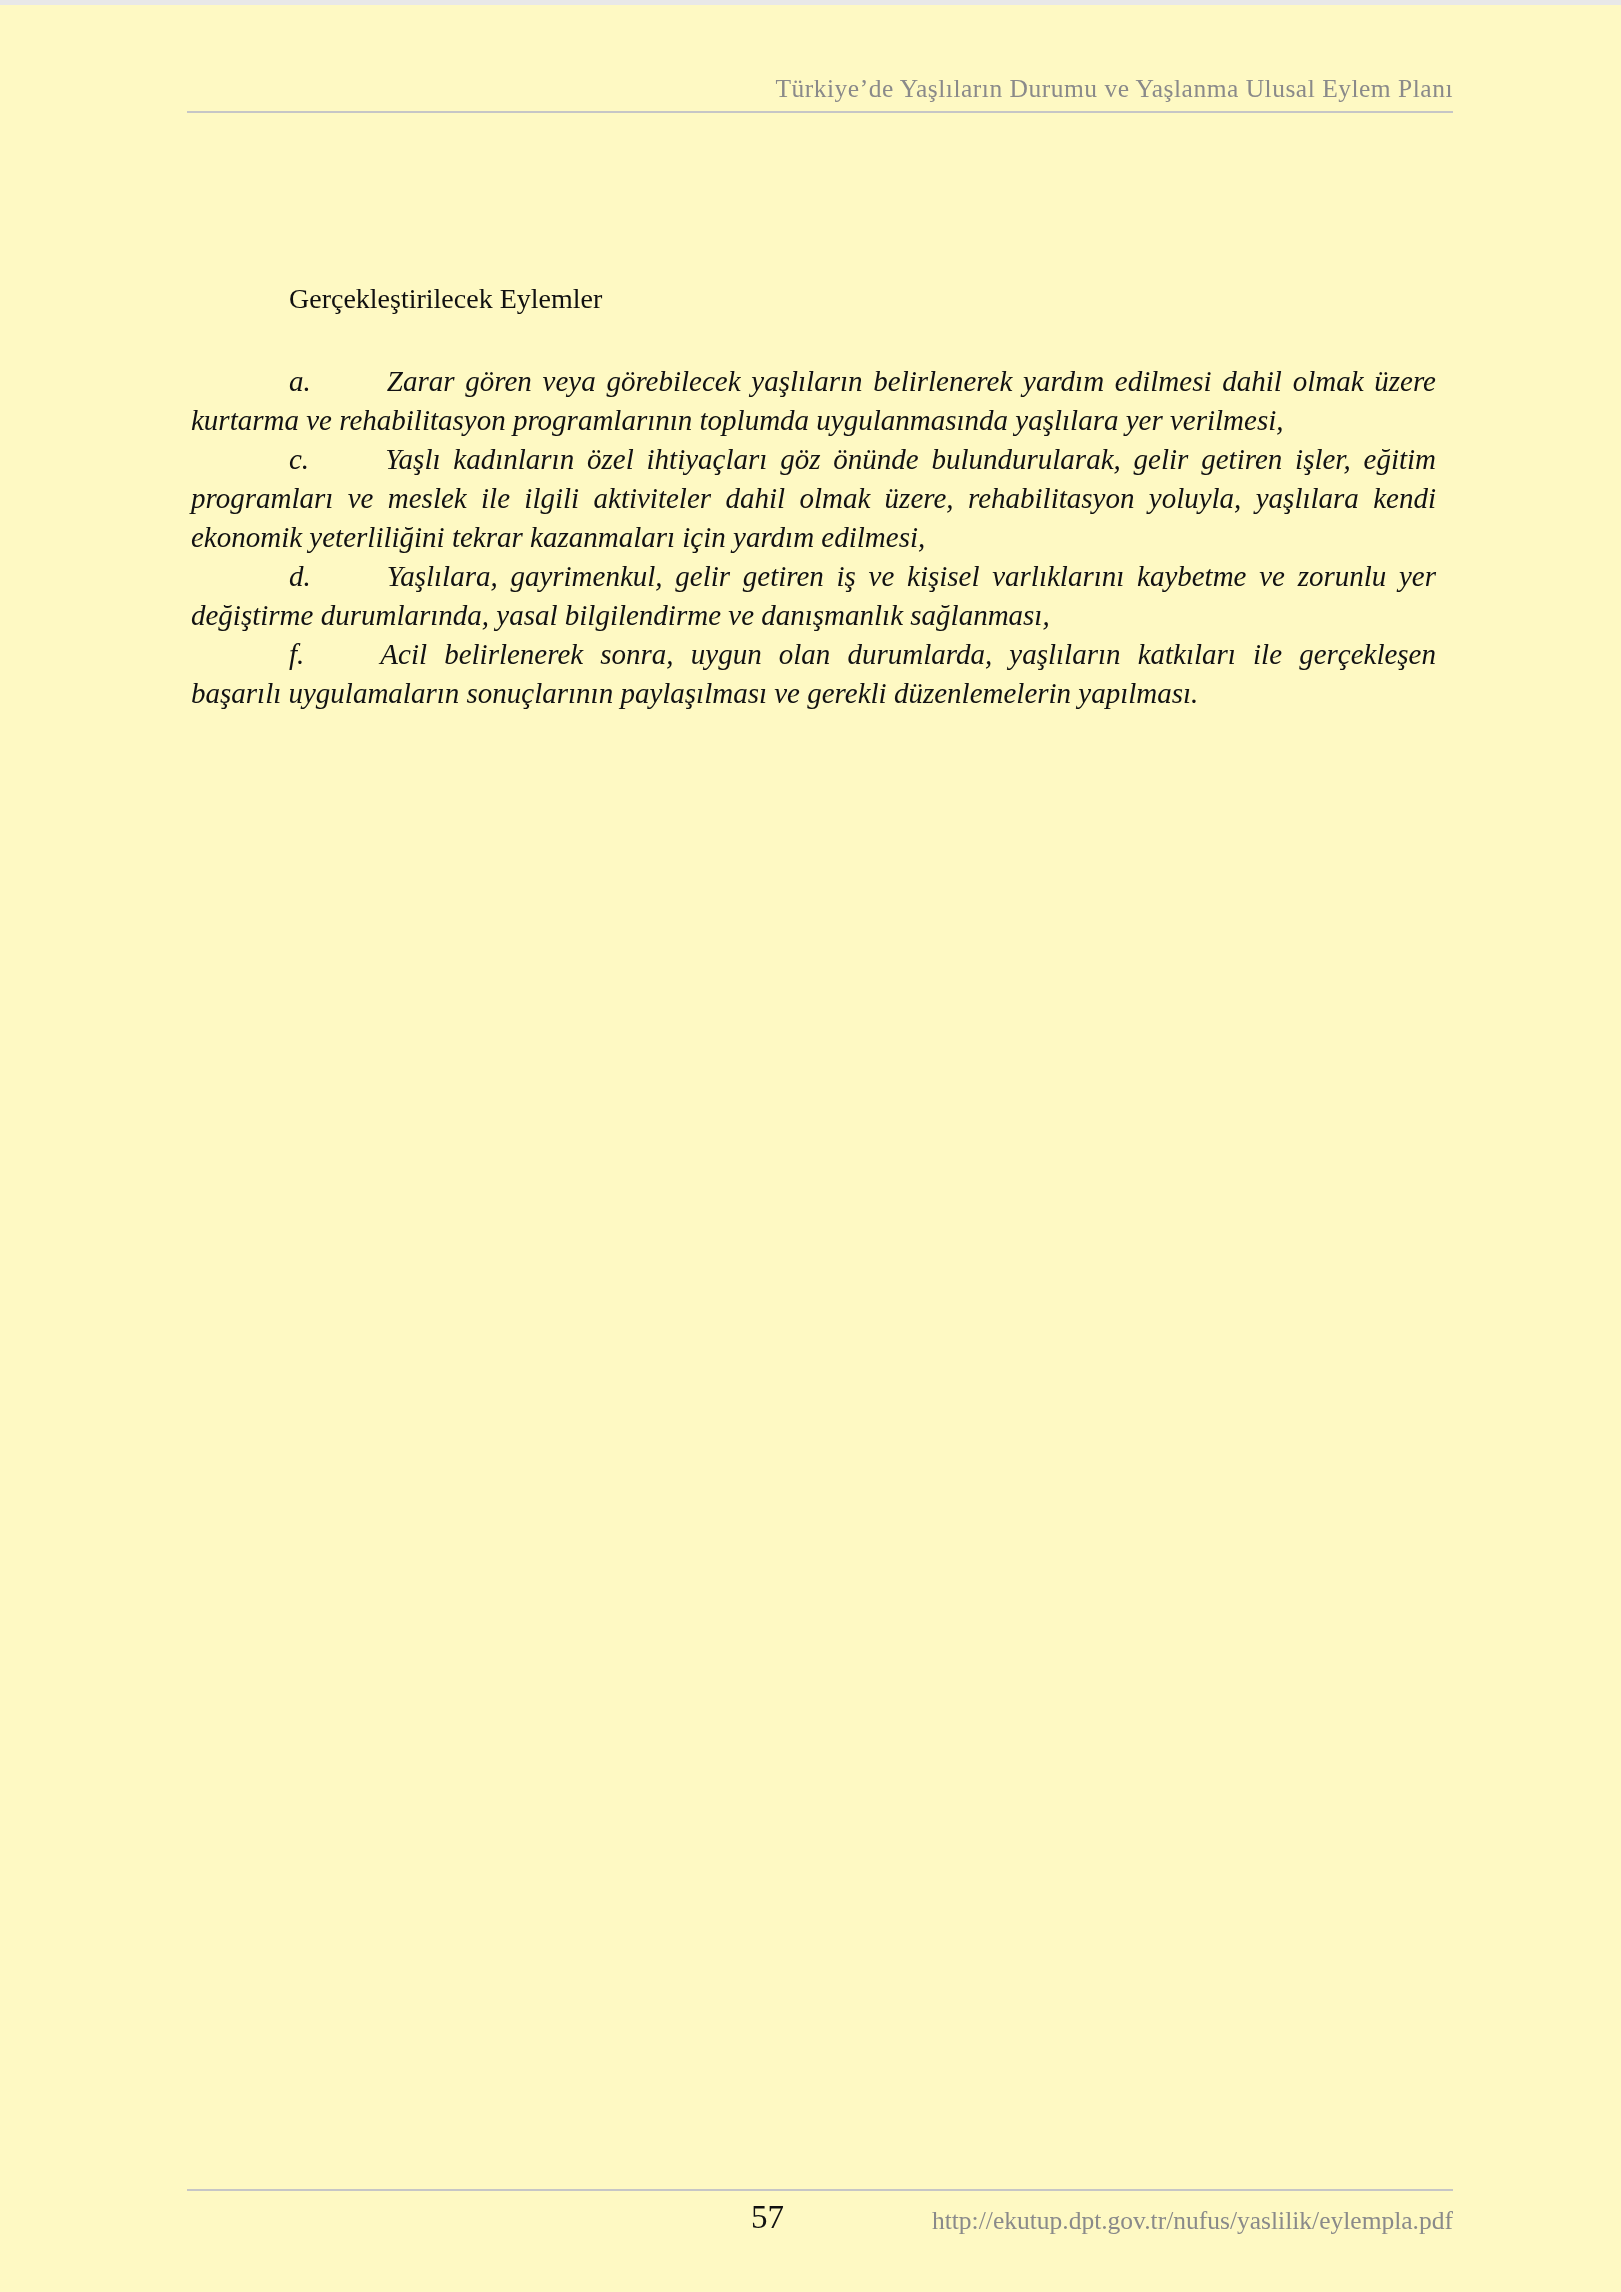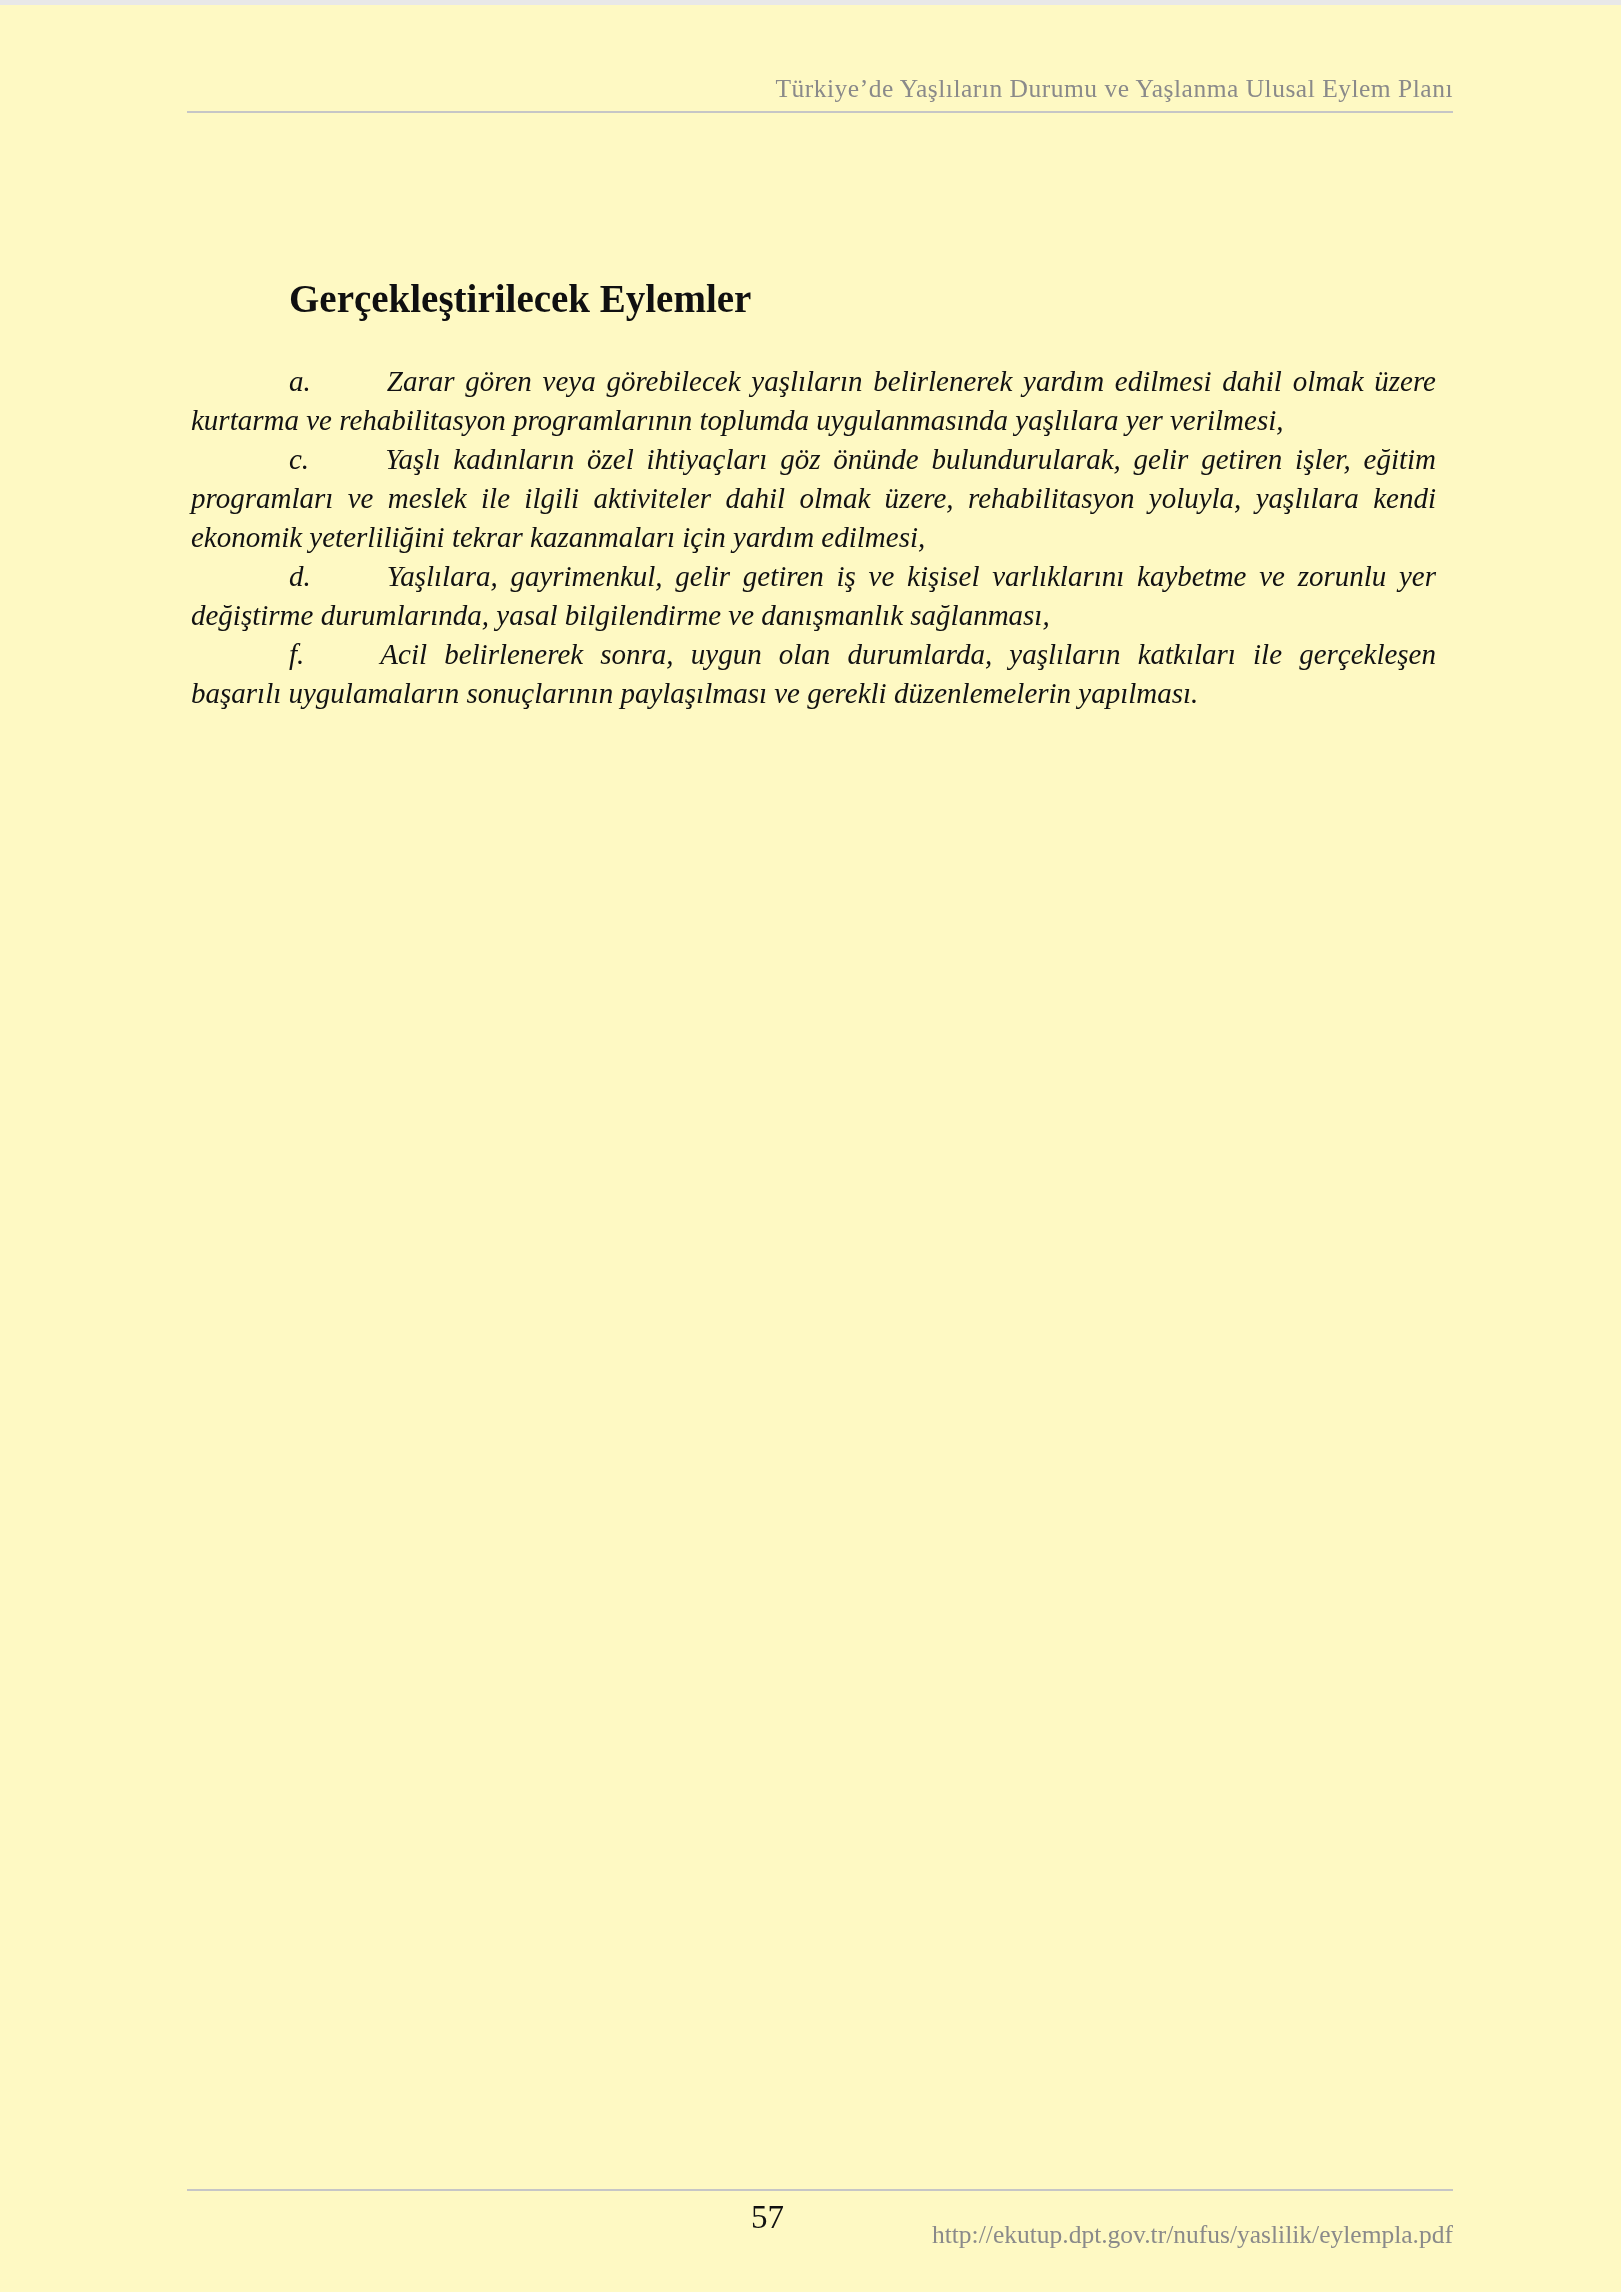--- a/index.html
+++ b/index.html
@@ -36,23 +36,23 @@
 
   
   .content {
     position: absolute;
     top: 110px;
     left: 191px;
     width: 1245px;
   }
   .section-heading {
     margin: 165px 0 45px 98px;
-    font-size: 39px;
+    font-size: 28px;
     line-height: 37px;
-    font-weight: bold;
+    font-weight: normal;
     color: #101010;
   }
   .action-list p.item {
     font-size: 29px;
     line-height: 39px;
     text-align: justify;
     text-indent: 98px;
     color: #121212;
     font-style: italic;
   }
@@ -72,21 +72,21 @@
   }
   .page-number {
     position: absolute;
     top: 7.8px;
     left: 564px;
     font-size: 33px;
     color: #111111;
   }
   .footer-url {
     position: absolute;
-    top: 29px;
+    top: 15px;
     right: 0;
     font-size: 25.5px;
     color: #8a8a8a;
   }
 </style>
 </head>
 <body>
 
 <div class="page">
 

